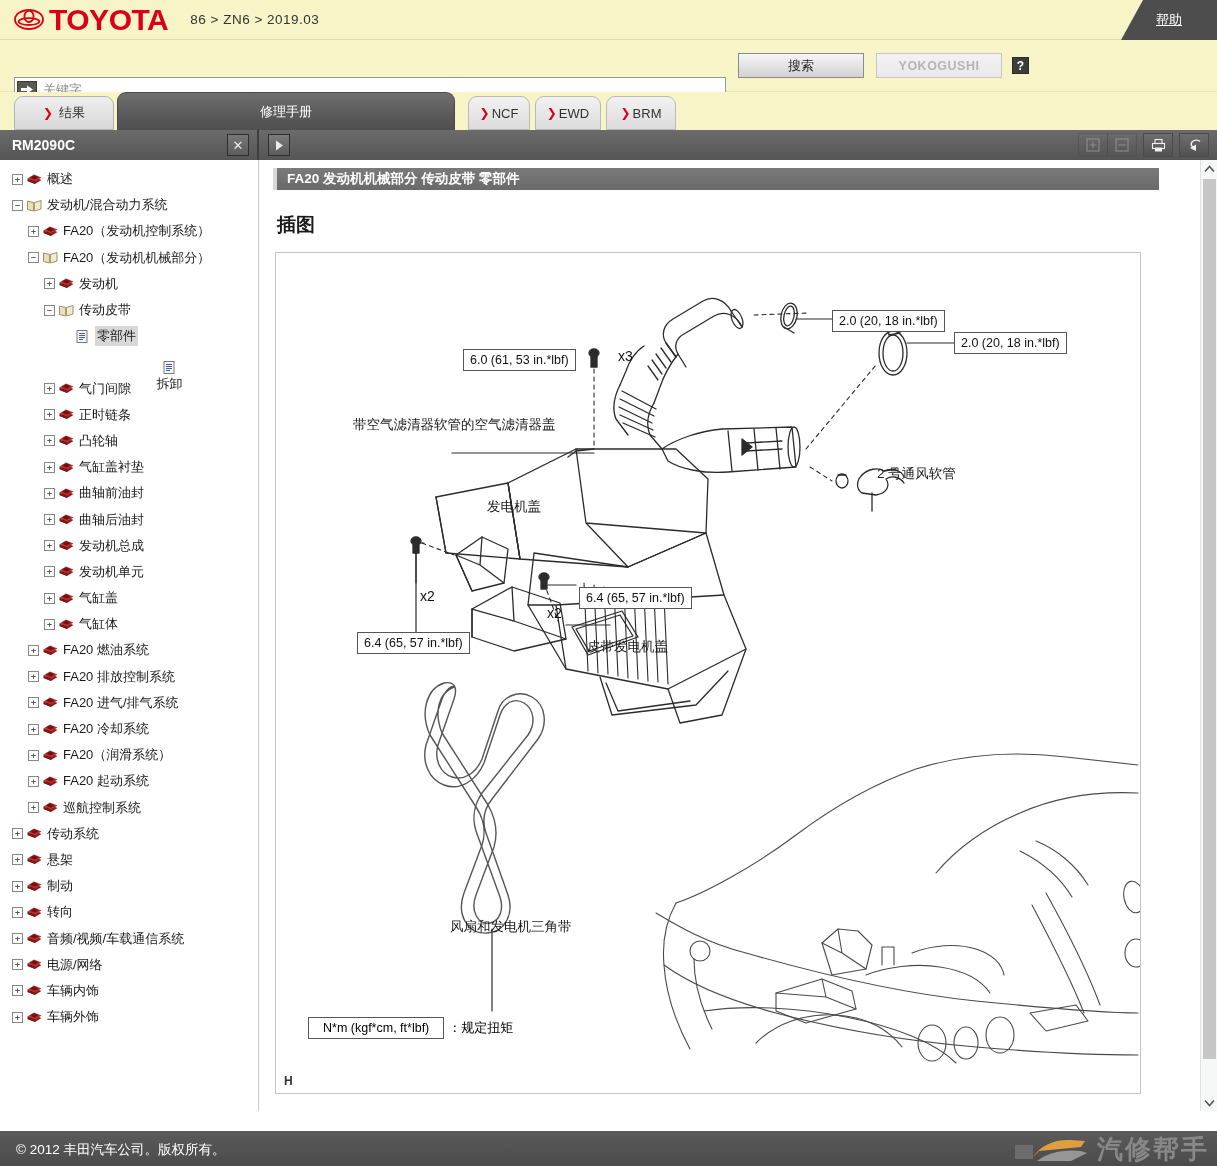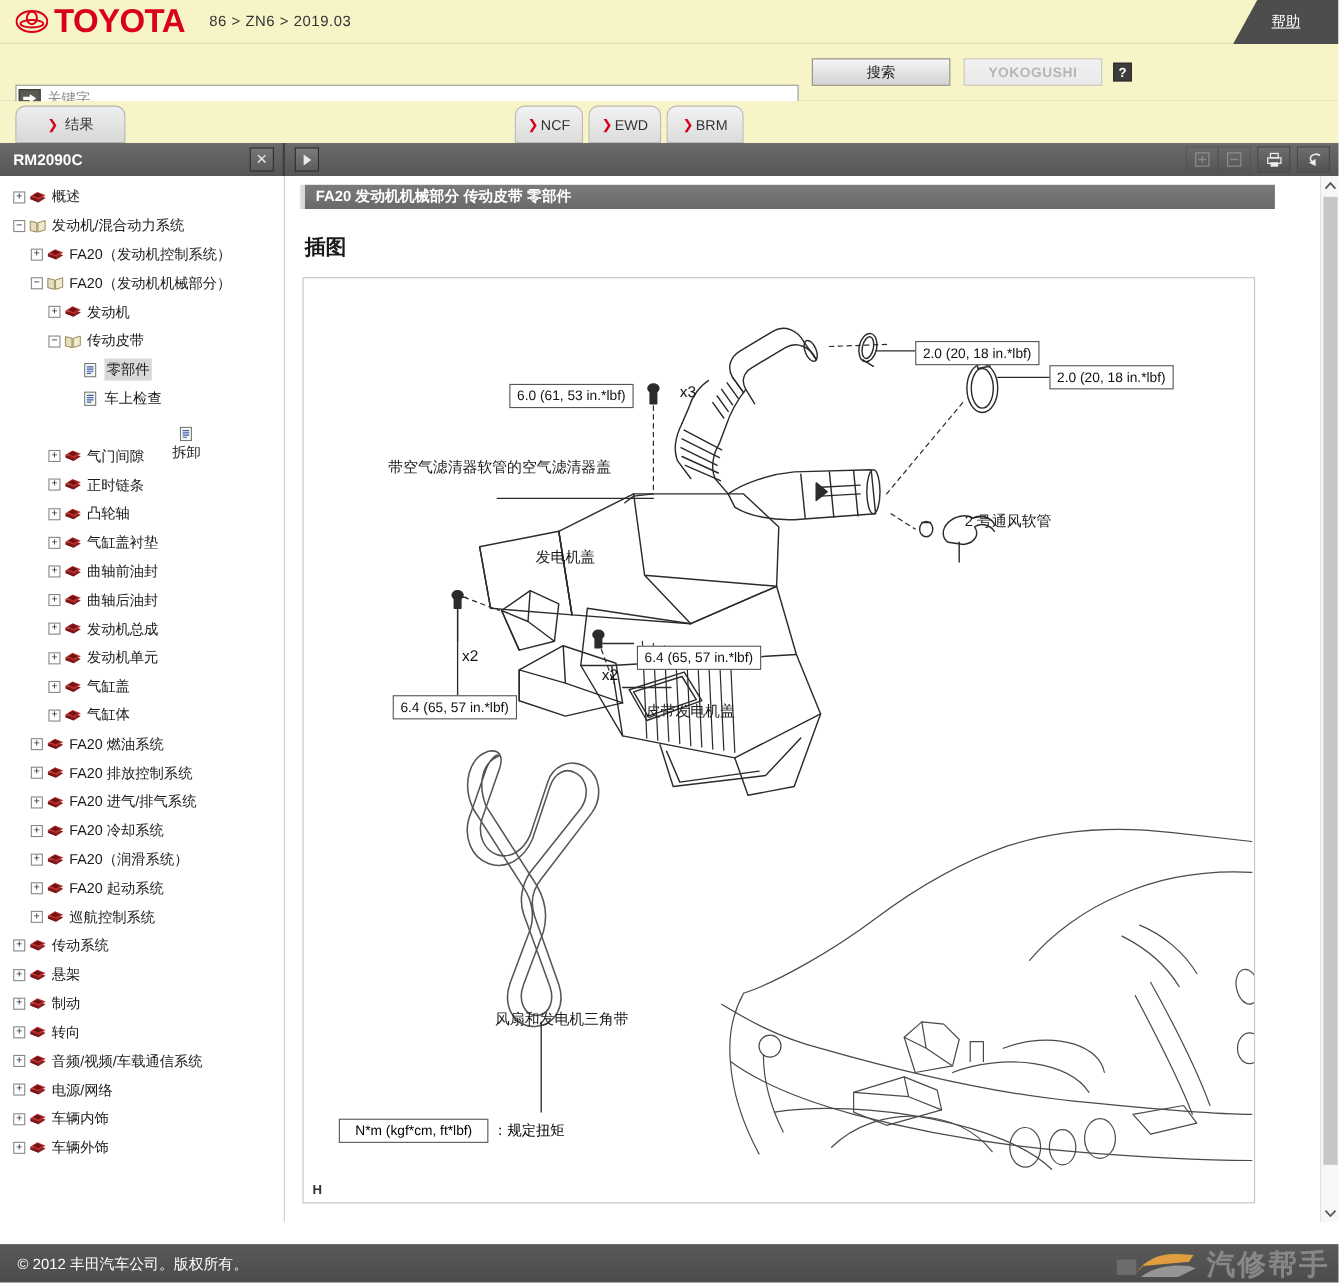--- a/index.html
+++ b/index.html
@@ -373,20 +373,23 @@
   </div>
   <div class="btn btn-search">搜索</div>
   <div class="btn btn-yoko">YOKOGUSHI</div>
   <div class="qmark">?</div>
 </div>
 
 <div class="tabrow">
   <div class="tab tab-result">
     <span class="tab-chev">❯</span>
     <span>结果</span>
+  </div>
+  <div class="tab tab-manual">
+    <span>修理手册</span>
   </div>
   <div class="tab tab-small tab-ncf">
     <span class="tab-chev">❯</span>
     <span>NCF</span>
   </div>
   <div class="tab tab-small tab-ewd">
     <span class="tab-chev">❯</span>
     <span>EWD</span>
   </div>
   <div class="tab tab-small tab-brm">
@@ -497,28 +500,20 @@
         <span class="tree-label">传动皮带</span>
       </div>
       <div class="tree-item" style="padding-left: 60px;">
         <span class="tree-toggle blank"></span>
         <span class="tree-icon"><svg width="17" height="15" viewBox="0 0 17 15">
             <rect x="3" y="1.5" width="10" height="12" fill="#f7f7f2" stroke="#6e6e6e" stroke-width="0.9"></rect>
             <path d="M5 4.5h6M5 6.5h6M5 8.5h6M5 10.5h4" stroke="#3b5fa8" stroke-width="1.1"></path>
           </svg></span>
         <span class="tree-label sel">零部件</span>
       </div>
-      <div class="tree-item" style="padding-left: 60px;">
-        <span class="tree-toggle blank"></span>
-        <span class="tree-icon"><svg width="17" height="15" viewBox="0 0 17 15">
-            <rect x="3" y="1.5" width="10" height="12" fill="#f7f7f2" stroke="#6e6e6e" stroke-width="0.9"></rect>
-            <path d="M5 4.5h6M5 6.5h6M5 8.5h6M5 10.5h4" stroke="#3b5fa8" stroke-width="1.1"></path>
-          </svg></span>
-        <span class="tree-label">车上检查</span>
-      </div>
       <div class="tree-item" style="padding-left: 81px; flex-direction: column;">
         <span class="tree-toggle blank"></span>
         <span class="tree-icon"><svg width="17" height="15" viewBox="0 0 17 15">
             <rect x="3" y="1.5" width="10" height="12" fill="#f7f7f2" stroke="#6e6e6e" stroke-width="0.9"></rect>
             <path d="M5 4.5h6M5 6.5h6M5 8.5h6M5 10.5h4" stroke="#3b5fa8" stroke-width="1.1"></path>
           </svg></span>
         <span class="tree-label">拆卸</span>
       </div>
       <div class="tree-item" style="padding-left: 44px;">
         <span class="tree-toggle">+</span>

